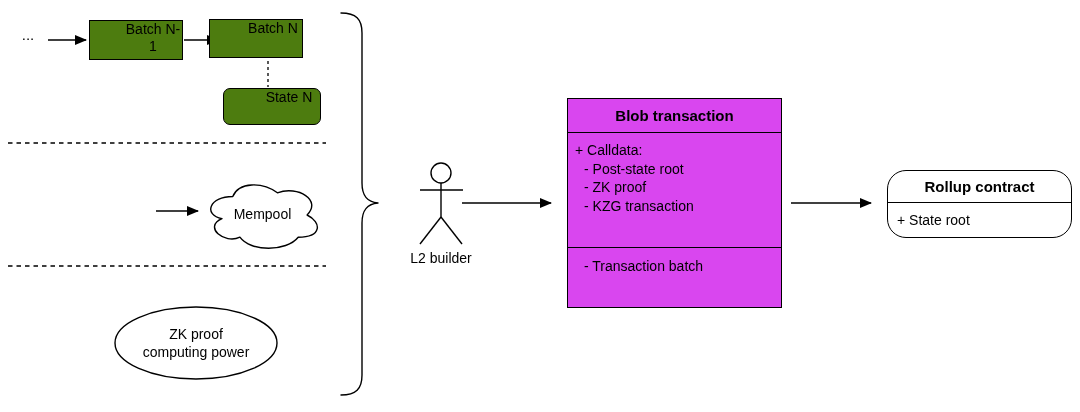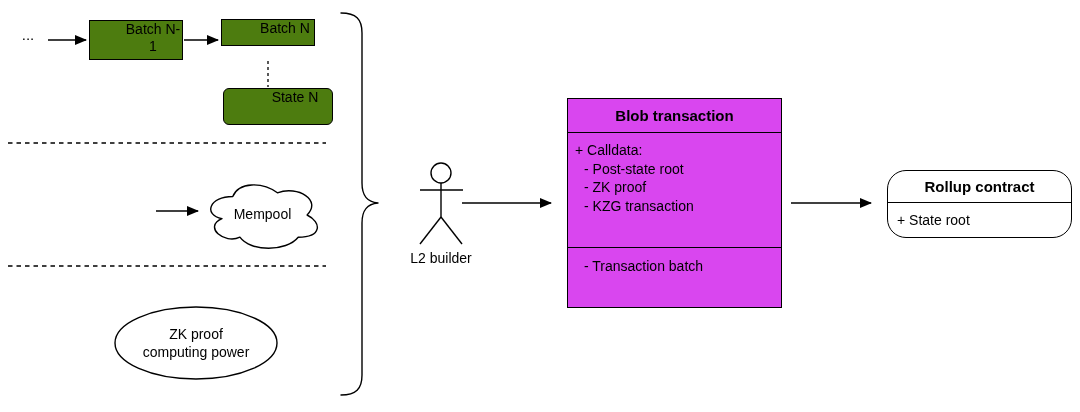--- a/index.html
+++ b/index.html
@@ -143,24 +143,24 @@
       <line x1="441" y1="217" x2="420" y2="244"></line>
       <line x1="441" y1="217" x2="462" y2="244"></line>
     </g>
   </svg>
 
   <div class="ellipsis-label" style="left:12px; top:26px; width:32px;">...</div>
 
   <div class="node" style="left:89px; top:20px; width:94px; height:40px;">
     <span>Batch N-1</span>
   </div>
-  <div class="node" style="left:221px; top:19px; width:94px; height:27px;">
+  <div class="node" style="left:209px; top:19px; width:94px; height:39px;">
     <span>Batch N</span>
   </div>
-  <div class="node rounded6" style="left:223px; top:88px; width:110px; height:37px;border-radius:6px;">
+  <div class="node rounded6" style="left:223px; top:88px; width:98px; height:37px;">
     <span>State N</span>
   </div>
 
   <div class="label" style="left:203px; top:180px; width:119px; height:68px;">Mempool</div>
 
   <div class="label" style="left:116px; top:307px; width:160px; height:72px;">
     <span>ZK proof</span>
     <span>computing power</span>
   </div>
 

